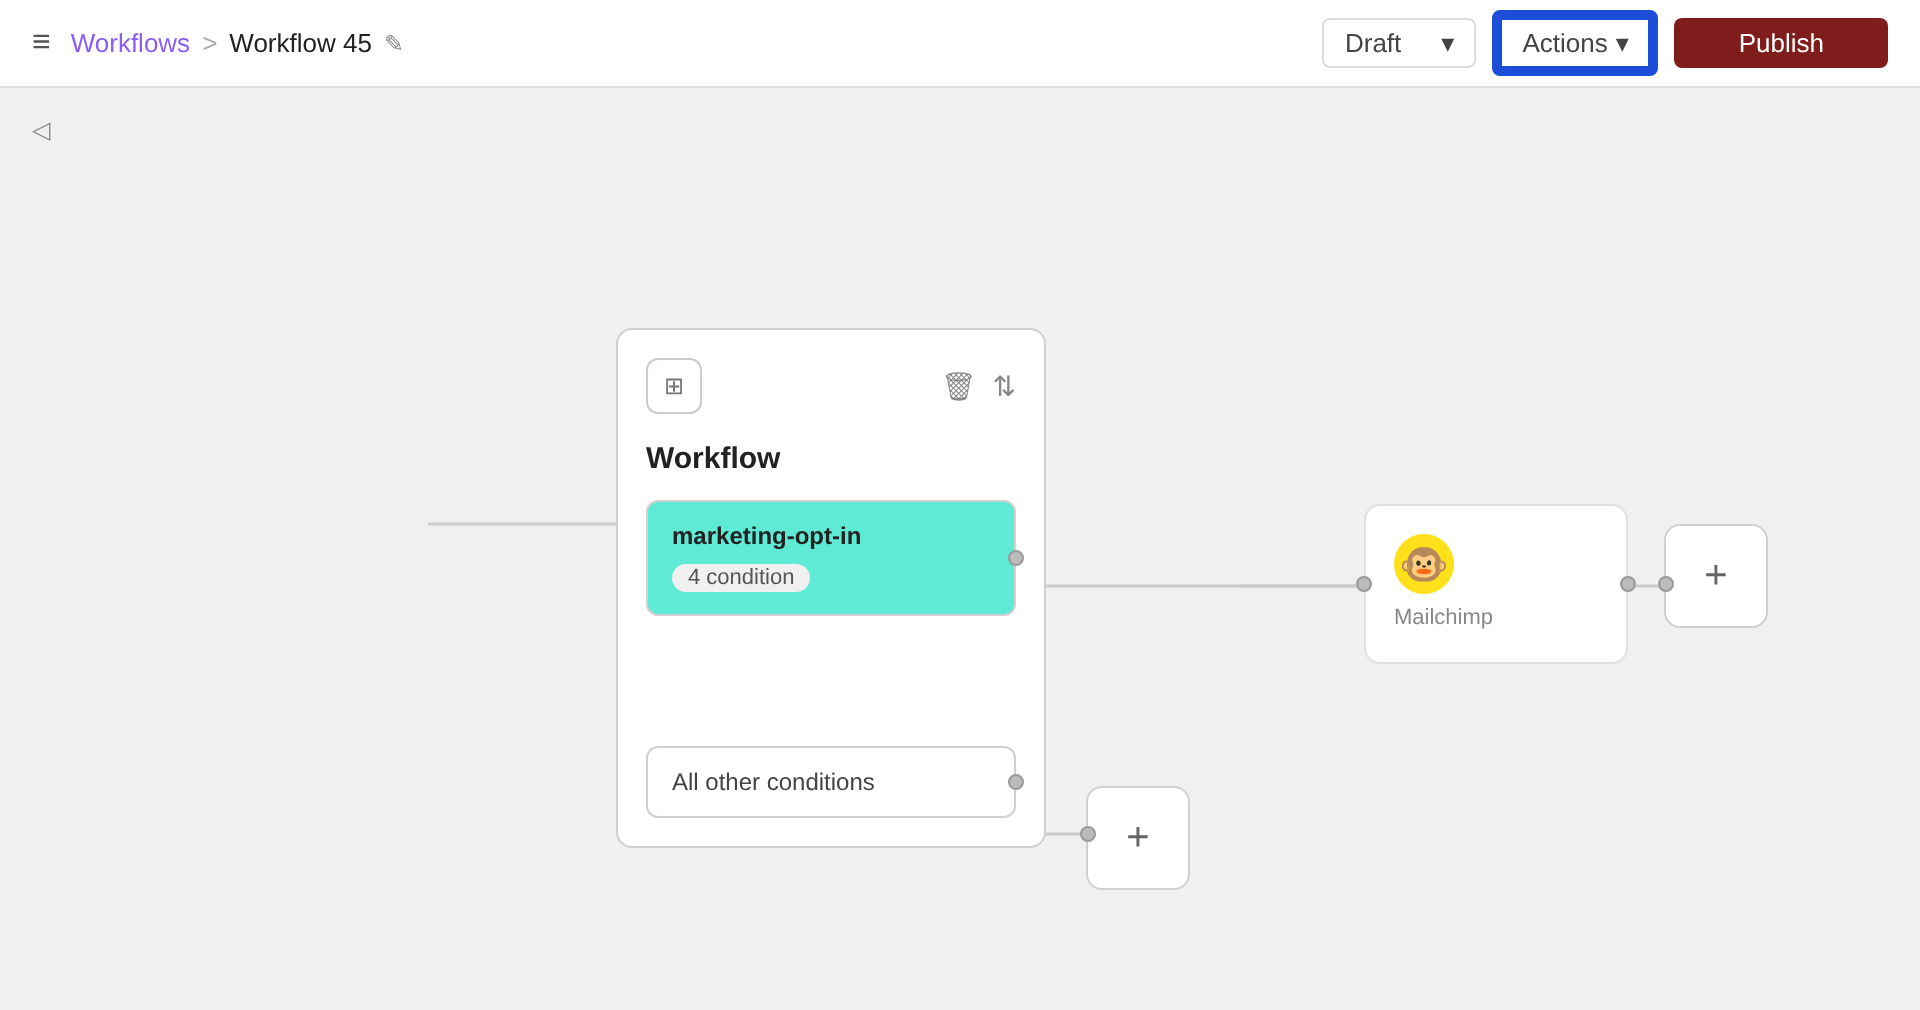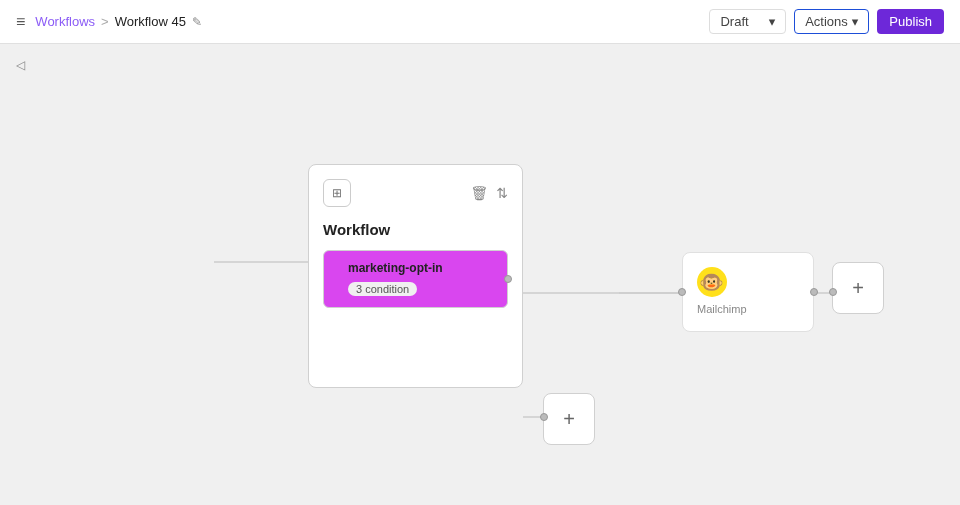--- a/index.html
+++ b/index.html
@@ -58,33 +58,33 @@
       border: 1px solid #ddd;
       border-radius: 4px;
       padding: 4px 10px;
       cursor: pointer;
       display: flex; align-items: center; gap: 20px;
     }
     .actions-btn {
       font-size: 13px;
       color: #444;
       background: #fff;
-      border: 1px solid #1d4ed8;
+      border: 5px solid #1d4ed8;
       border-radius: 4px;
       padding: 4px 10px;
       cursor: pointer;
       display: flex; align-items: center; gap: 4px;
     }
     .publish-btn {
       font-size: 13px;
       color: #fff;
-      background: #6d28d9;
+      background: #7f1d1d;
       border: none;
       border-radius: 4px;
-      padding: 5px 12px;
+      padding: 5px 32px;
       cursor: pointer;
       font-weight: 500;
     }
 
     
     .canvas-area {
       position: relative;
       width: 960px;
       height: 461px;
       background: #f0f0f0;
@@ -200,23 +200,23 @@
       font-size: 15px;
       font-weight: 600;
       color: #222;
       margin-bottom: 12px;
     }
 
     
     .condition-card {
       border: 1.5px solid #d0d0d0;
       border-radius: 6px;
-      padding: 10px 24px;
+      padding: 10px 12px;
       margin-bottom: 10px;
-      background: #d946ef;
+      background: #5eead4;
     }
     .condition-card-title {
       font-size: 12px;
       font-weight: 600;
       color: #222;
       margin-bottom: 4px;
     }
     .condition-count-badge {
       font-size: 11px;
       color: #555;
@@ -359,26 +359,30 @@
       </div>
       <div class="condition-header-actions">
         <button class="icon-btn" style="font-size:14px;">🗑</button>
         <button class="icon-btn" style="font-size:14px;">⇅</button>
       </div>
     </div>
     <div class="condition-title">Workflow</div>
 
     <div class="condition-card" style="position:relative;">
       <div class="condition-card-title">marketing-opt-in</div>
-      <span class="condition-count-badge">3 condition</span>
+      <span class="condition-count-badge">4 condition</span>
       <div class="card-dot-right"></div>
     </div>
 
     <div style="height: 55px;"></div>
 
+    <div class="condition-other-card" style="position:relative; margin-top:0;">
+      <div class="condition-other-title">All other conditions</div>
+      <div class="card-dot-right"></div>
+    </div>
   </div>
 
   <div class="mailchimp-node" style="position:relative;">
     <div class="mailchimp-logo">
       <span style="font-size:20px;">🐵</span>
     </div>
     <div class="mailchimp-label">Mailchimp</div>
 
     <div style="position:absolute; left:-5px; top:50%; transform:translateY(-50%); width:8px; height:8px; border-radius:50%; background:#bbb; border:1.5px solid #999;"></div>
 

